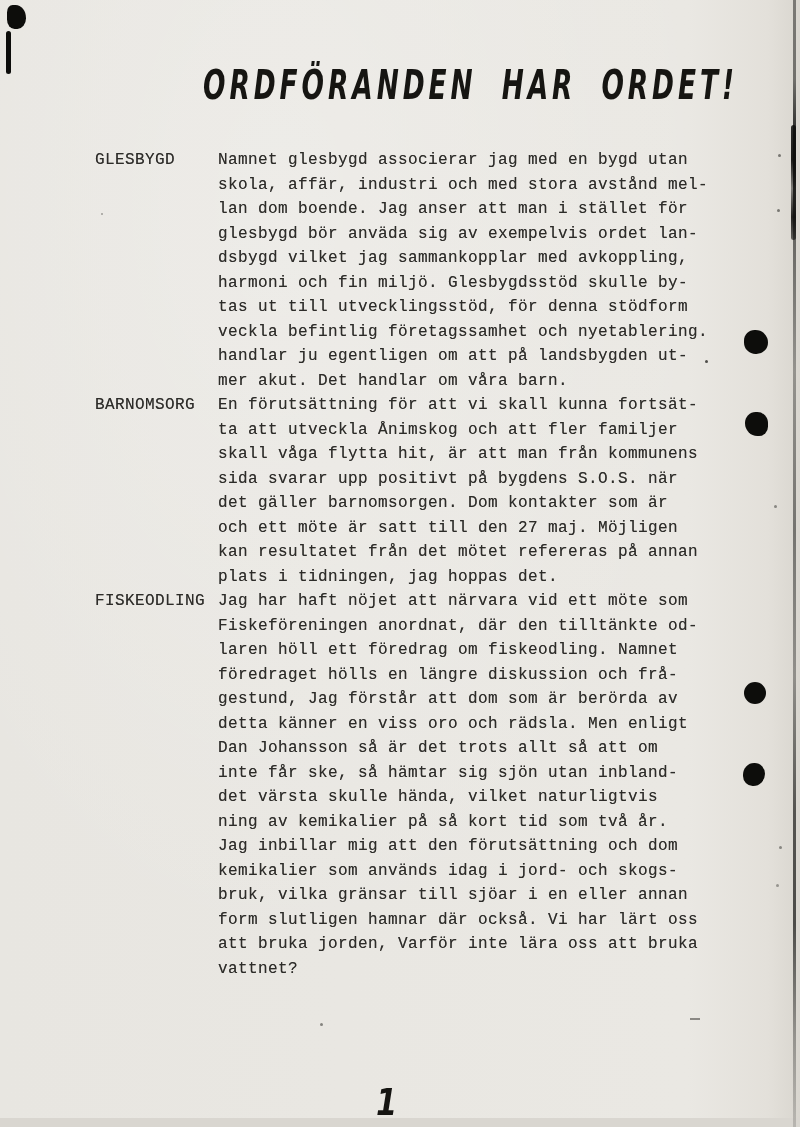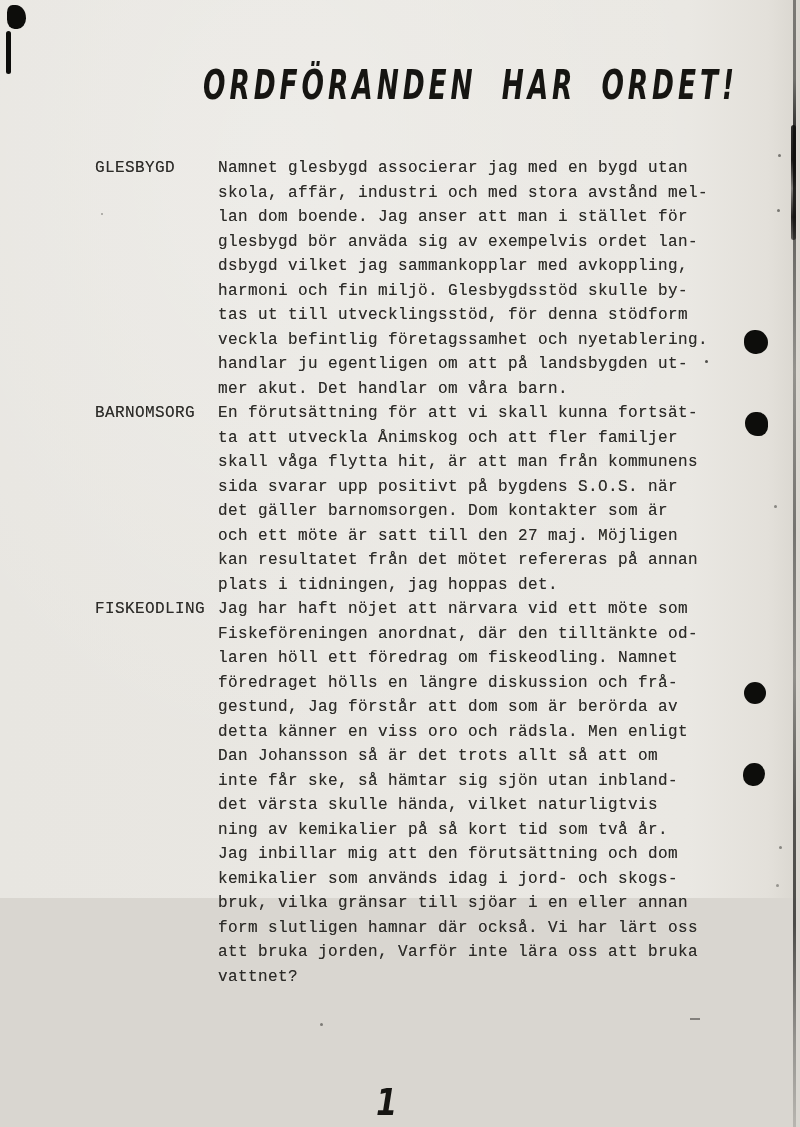--- a/index.html
+++ b/index.html
@@ -9,21 +9,21 @@
   }
   html,body{margin:0;padding:0;}
   body{
     width:800px;height:1127px;
     background:#d9d6d0;
     font-family:"Liberation Mono","DejaVu Sans Mono",monospace;
     overflow:hidden;
   }
   .page{
     position:relative;
-    width:800px;height:898px;
+    width:800px;height:1118px;
     background:
       radial-gradient(ellipse at 35% 18%, rgba(255,255,255,0.22), rgba(255,255,255,0) 60%),
       linear-gradient(90deg, #e8e6e1 0%, #eae8e3 86%, #e3e0da 96%, #d9d6cf 100%),
       var(--paper);
   }
   .title{
     position:absolute;
     left:203px; top:62px;
     font-family:"DejaVu Sans","Liberation Sans",sans-serif;
     font-style:oblique;
@@ -31,21 +31,21 @@
     font-size:40px;
     letter-spacing:6px;
     word-spacing:18px;
     color:#161512;
     transform:scaleX(0.66);
     transform-origin:left top;
     white-space:nowrap;
   }
   .content{
     position:absolute;
-    left:95px; top:156px;
+    left:95px; top:148px;
   }
   .section{display:flex;}
   .label{
     width:123px;
     flex:0 0 123px;
     font-size:16px;
     letter-spacing:0.4px;
     line-height:24.5px;
     color:var(--ink);
     white-space:pre;

